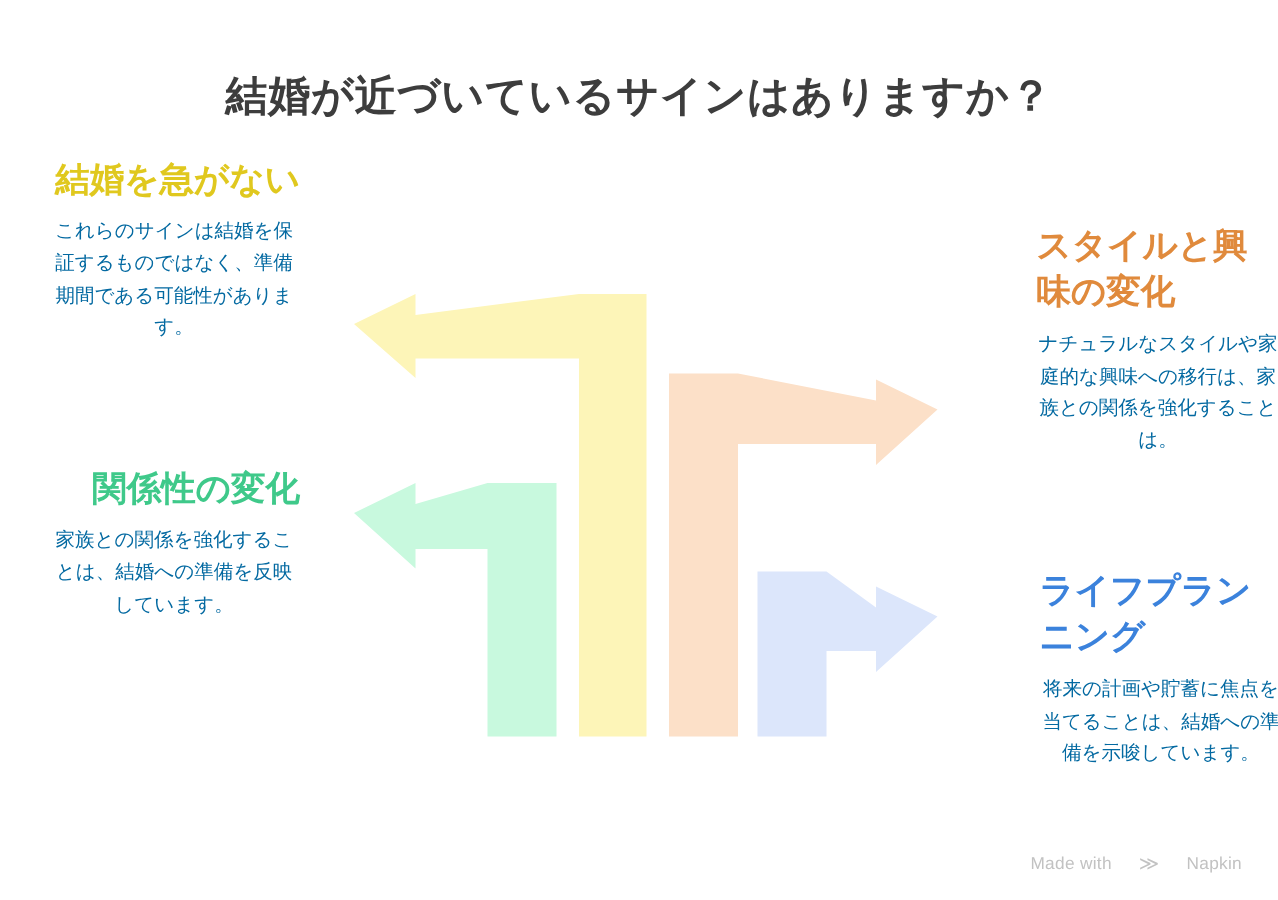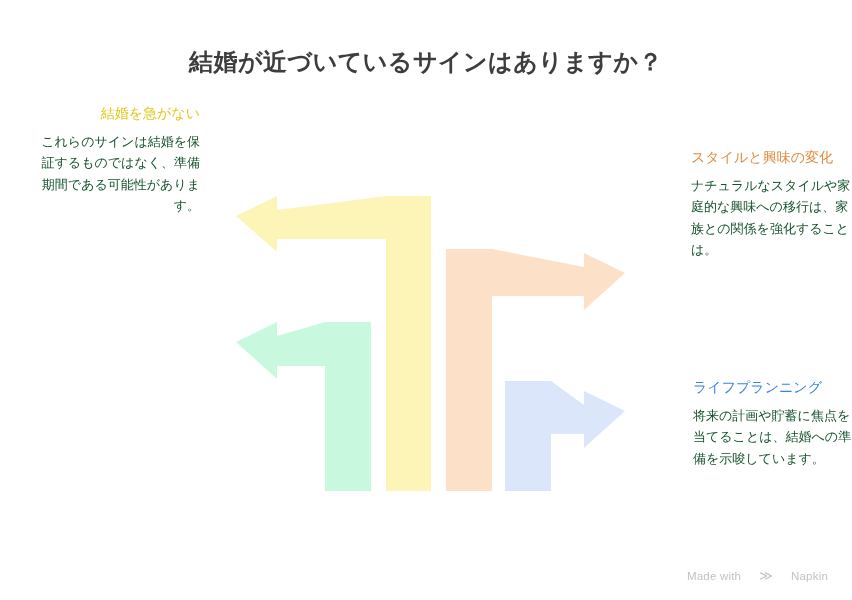--- a/index.html
+++ b/index.html
@@ -18,40 +18,41 @@
     overflow: hidden;
   }
 
   
   #page-title {
     position: absolute;
     left: 0;
     top: 46px;
     width: 852px;
     text-align: center;
-    font-size: 24px;
+    font-size: 28px;
     font-weight: bold;
     color: #3d3d3d;
     letter-spacing: 0.5px;
     line-height: 1.3;
   }
 
   
   .block { position: absolute; }
   .block-heading {
-    font-size: 14px;
-    font-weight: normal;
+    font-size: 23px;
+    font-weight: bold;
     line-height: 1.35;
     margin: 0 0 8px 0;
   }
   .block-body {
     font-size: 13px;
     line-height: 1.65;
-    color: #14532d;
+    color: #0369a1;
     margin: 0;
+    text-align: center;
   }
 
   .block.left  { text-align: right; }
   .block.right { text-align: left; }
 
   #block-yellow { left: 32px;  top: 104px; width: 168px; }
   #block-green  { left: 32px;  top: 310px; width: 168px; }
   #block-orange { left: 658px; top: 148px; width: 162px; margin-left: 33px; }
   #block-blue   { left: 658px; top: 378px; width: 162px; margin-left: 35px; }
 
@@ -105,20 +106,24 @@
     <polygon points="625,273 584,253 584,267 492,249 446,249 446,491 492,491 492,296 584,296 584,310" fill="#fce0c8"></polygon>
 
     <polygon points="625,411 584,391 584,405 551,381 505,381 505,491 551,491 551,434 584,434 584,448" fill="#dce6fb"></polygon>
   </svg>
 
   <div class="block left" id="block-yellow">
     <p class="block-heading" style="color: rgb(224, 200, 30);">結婚を急がない</p>
     <p class="block-body">これらのサインは結婚を保証するものではなく、準備期間である可能性があります。</p>
   </div>
 
+  <div class="block left" id="block-green">
+    <p class="block-heading" style="color: rgb(63, 201, 138);">関係性の変化</p>
+    <p class="block-body">家族との関係を強化することは、結婚への準備を反映しています。</p>
+  </div>
 
   <div class="block right" id="block-orange">
     <p class="block-heading" style="color: rgb(224, 138, 60);">スタイルと興味の変化</p>
     <p class="block-body">ナチュラルなスタイルや家庭的な興味への移行は、家族との関係を強化することは。</p>
   </div>
 
   <div class="block right" id="block-blue">
     <p class="block-heading" style="color: rgb(59, 130, 220);">ライフプランニング</p>
     <p class="block-body">将来の計画や貯蓄に焦点を当てることは、結婚への準備を示唆しています。</p>
   </div>

